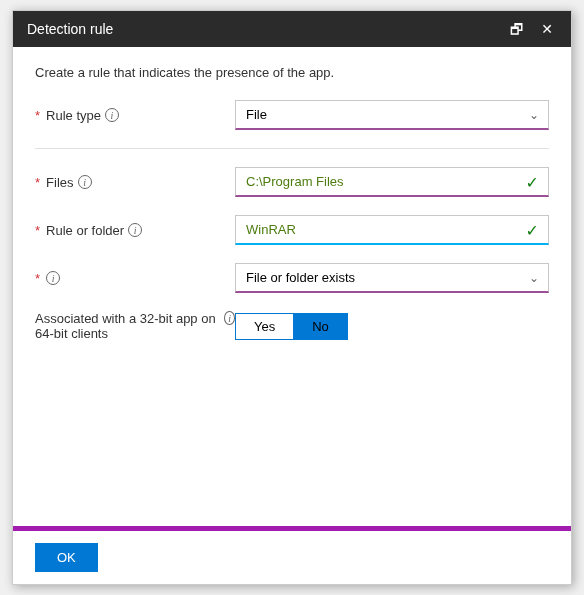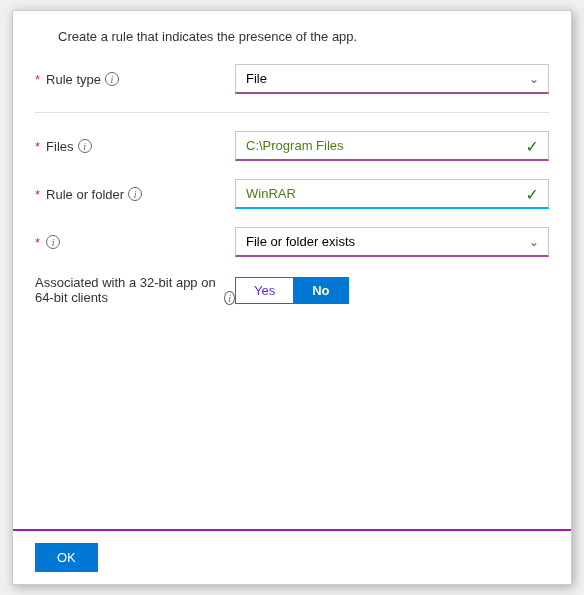--- a/index.html
+++ b/index.html
@@ -57,21 +57,20 @@
     .content {
       flex: 1;
       padding: 18px 22px;
       overflow-y: auto;
     }
 
     .description {
       font-size: 13px;
       color: #333;
       margin-bottom: 20px;
-      margin-left: 23px;
     }
 
     .form-row {
       display: flex;
       align-items: center;
       margin-bottom: 18px;
       position: relative;
     }
 
     .form-label {
@@ -162,69 +161,75 @@
       display: flex;
       align-items: center;
     }
 
     .toggle-label {
       font-size: 13px;
       color: #333;
       width: 200px;
       flex-shrink: 0;
       display: flex;
-      align-items: flex-end;
+      align-items: flex-start;
       gap: 4px;
     }
 
     .toggle-buttons {
       display: flex;
       border: 1px solid #0078d4;
       overflow: hidden;
     }
 
     .toggle-btn {
       padding: 5px 18px;
       border: none;
       cursor: pointer;
       font-size: 13px;
       background: #fff;
-      color: #6d28d9;
+      color: #000000;
     }
 
     .toggle-btn.active {
       background: #0078d4;
-      color: #fef9c3;
-      font-weight: bold;
+      color: #000000;
     }
 
     .toggle-btn:not(:last-child) {
       border-right: 1px solid #0078d4;
     }
 
     .footer {
-      border-top: 2px solid #a21caf;
+      border-top: 5px solid #a21caf;
       padding: 12px 22px;
       flex-shrink: 0;
     }
 
     .ok-btn {
       background: #0078d4;
       color: #fff;
       border: none;
       padding: 7px 22px;
       font-size: 13px;
       cursor: pointer;
     }
   </style>
 </head>
 <body>
 
 <div class="dialog">
 
+  <div class="title-bar">
+    <span class="title-bar-title">Detection rule</span>
+    <div class="title-bar-controls">
+      <button class="title-bar-btn">🗗</button>
+      <button class="title-bar-btn">✕</button>
+    </div>
+  </div>
 
   <div class="content">
     <p class="description">Create a rule that indicates the presence of the app.</p>
 
     <div class="form-row">
       <label class="form-label">
         <span class="required-star">*</span>
         <span>Rule type</span>
         <span class="info-icon">i</span>
       </label>

